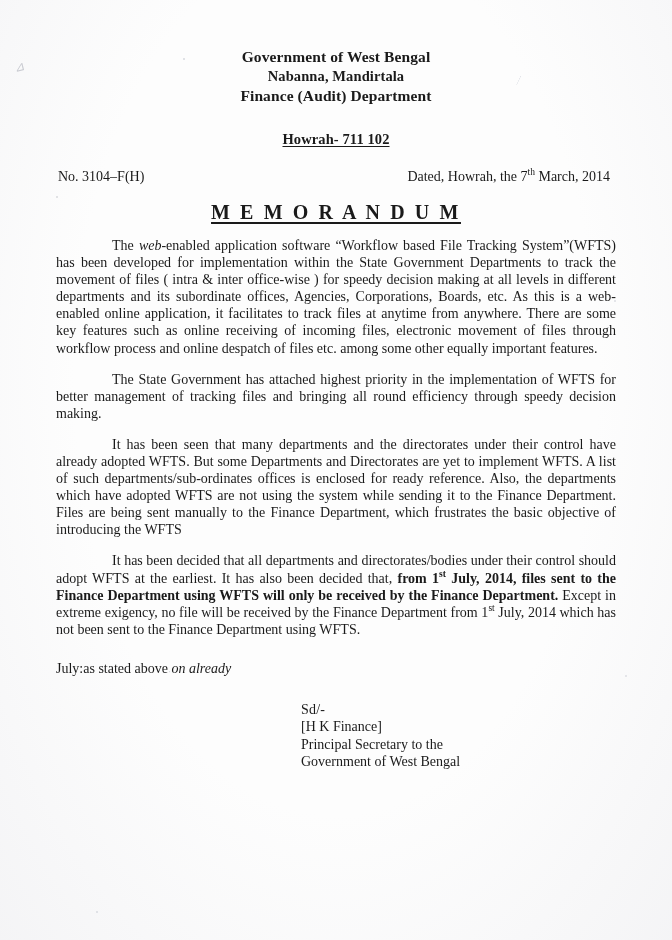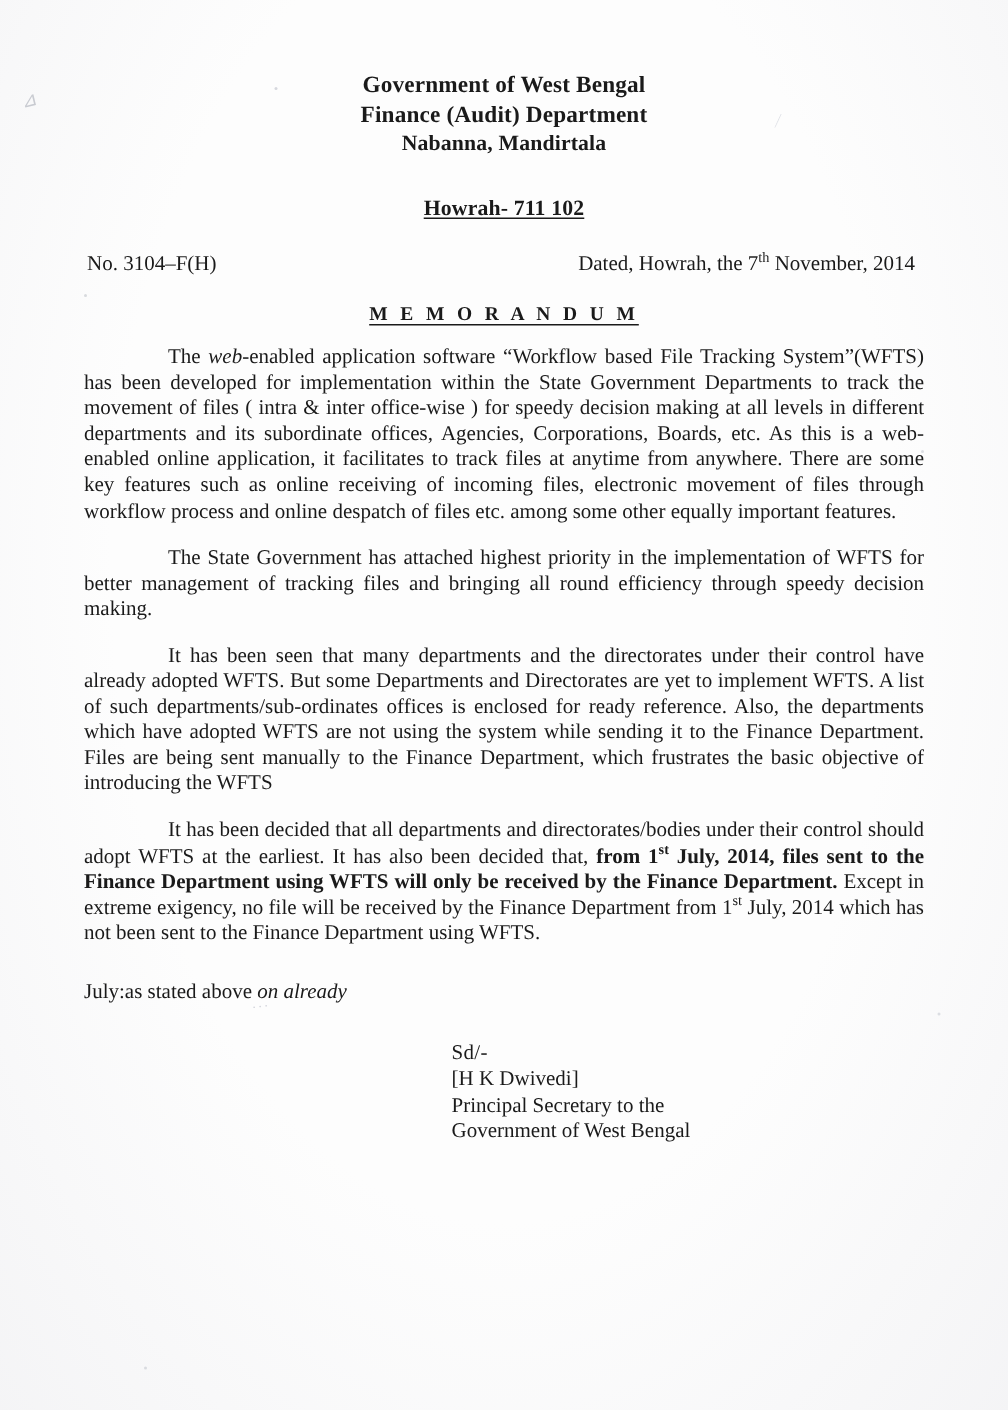--- a/index.html
+++ b/index.html
@@ -94,21 +94,21 @@
     gap: 37px;
   }
   #memo-number { margin-left: 2px; }
   #memo-date { margin-right: 6px; }
   sup { font-size: .68em; vertical-align: super; line-height: 0; }
 
   
   .memo-title {
     text-align: center;
     margin-top: 16px;
-    font-size: 13px;
+    font-size: 20px;
     font-weight: bold;
     letter-spacing: 2.6px;
     text-decoration: underline;
     text-underline-offset: 3px;
   }
 
   
   .body-block { margin-top: 13px; }
   p.para {
     margin: 0 0 14px 0;
@@ -152,47 +152,47 @@
   <div class="artifact" id="artifact-dot-b"></div>
   <div class="artifact" id="artifact-dot-c"></div>
   <div class="artifact" id="artifact-dot-d"></div>
   <div class="artifact" id="artifact-dot-e"></div>
   <div class="artifact" id="artifact-dot-f"></div>
 
   <div class="content">
 
     <div class="letterhead">
       <div id="org-line-1">Government of West Bengal</div>
+      <div id="org-line-3">Nabanna, Mandirtala</div>
       <div id="org-line-2">Finance (Audit) Department</div>
-      <div id="org-line-3">Nabanna, Mandirtala</div>
       <div id="org-line-4">Howrah- 711 102</div>
     </div>
 
     <div class="refrow">
       <span id="memo-number">No. 3104–F(H)</span>
-      <span id="memo-date"><span>Dated, Howrah,  the 7</span><sup>th</sup><span> November, 2014</span></span>
+      <span id="memo-date"><span>Dated, Howrah,  the 7</span><sup>th</sup><span> March, 2014</span></span>
     </div>
 
     <div class="memo-title">M E M O R A N D U M</div>
 
     <div class="body-block">
 
       <p class="para"><span>The </span><span class="it">web</span><span>-enabled application software “Workflow based File Tracking System”(WFTS) has been developed for implementation within the State Government Departments to track the movement of files ( intra &amp; inter office-wise ) for speedy decision making at all levels in different departments and its subordinate offices, Agencies, Corporations, Boards, etc.   As this is a web-enabled online application, it facilitates to track files at anytime from anywhere. There are some key features such as online receiving of incoming files, electronic movement of files through workflow process and online despatch of files etc. among some other equally important features.</span></p>
 
       <p class="para">The State Government has attached highest priority in the implementation of WFTS for better management of tracking files and bringing all round efficiency through speedy decision making.</p>
 
       <p class="para">It has been seen that many departments and the directorates under their control have already adopted WFTS. But some Departments and Directorates are yet to implement WFTS. A list of such departments/sub-ordinates offices is enclosed for ready reference. Also, the departments which have adopted WFTS are not using the system while sending it to the Finance Department. Files are being sent manually to the Finance Department, which frustrates the basic objective of introducing the WFTS</p>
 
       <p class="para last"><span>It has been decided that all departments and directorates/bodies under their control should adopt WFTS at the earliest. It has also been decided that, </span><span class="bd"><span>from 1</span><sup>st</sup><span> July, 2014, files sent to the Finance Department using WFTS will only be received by the Finance Department.</span></span><span> Except in extreme exigency, no file will be received by the Finance Department from 1</span><sup>st</sup><span> July, 2014 which has not been sent to the Finance Department using WFTS.</span></p>
 
     </div>
 
     <div class="enclosure"><span>July:as stated above </span><span class="it">on already</span></div>
 
     <div class="signature">
       <div id="sign-sd">Sd/-</div>
-      <div>[H K Dwivedi]</div>
+      <div>[H K Finance]</div>
       <div>Principal Secretary to the</div>
       <div>Government of West Bengal</div>
     </div>
 
   </div>
 </div>
 
 </body></html>

